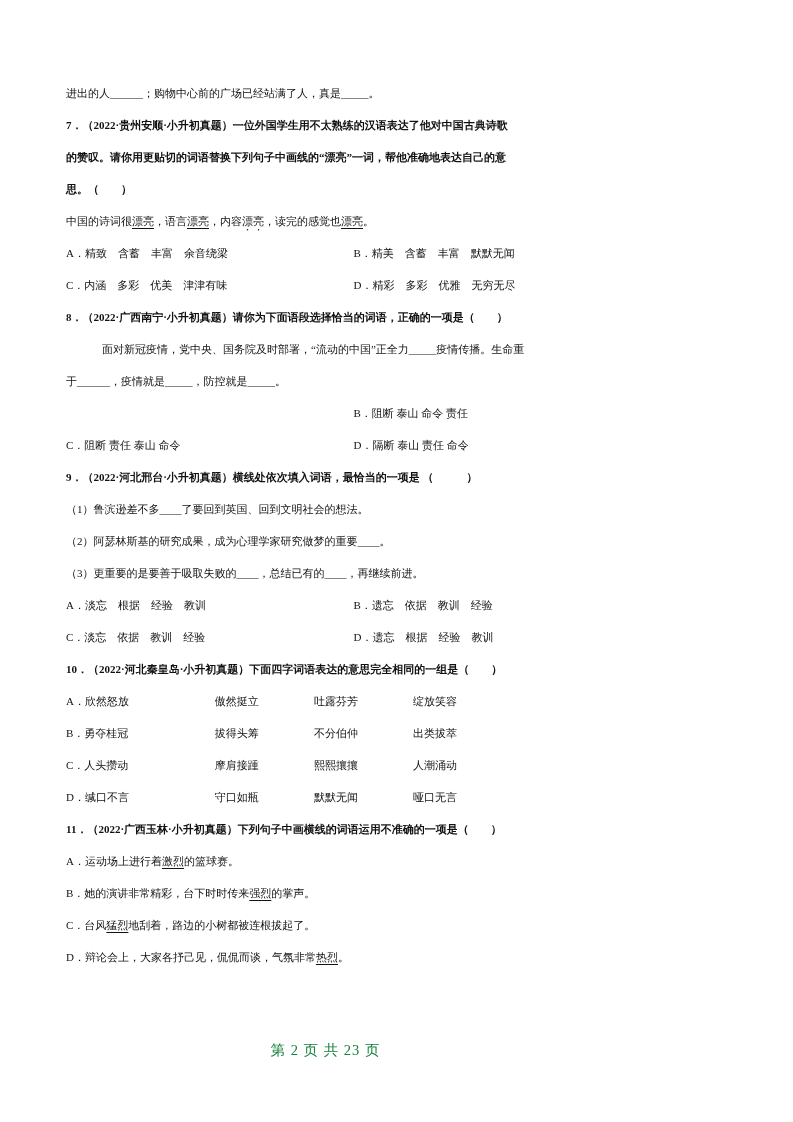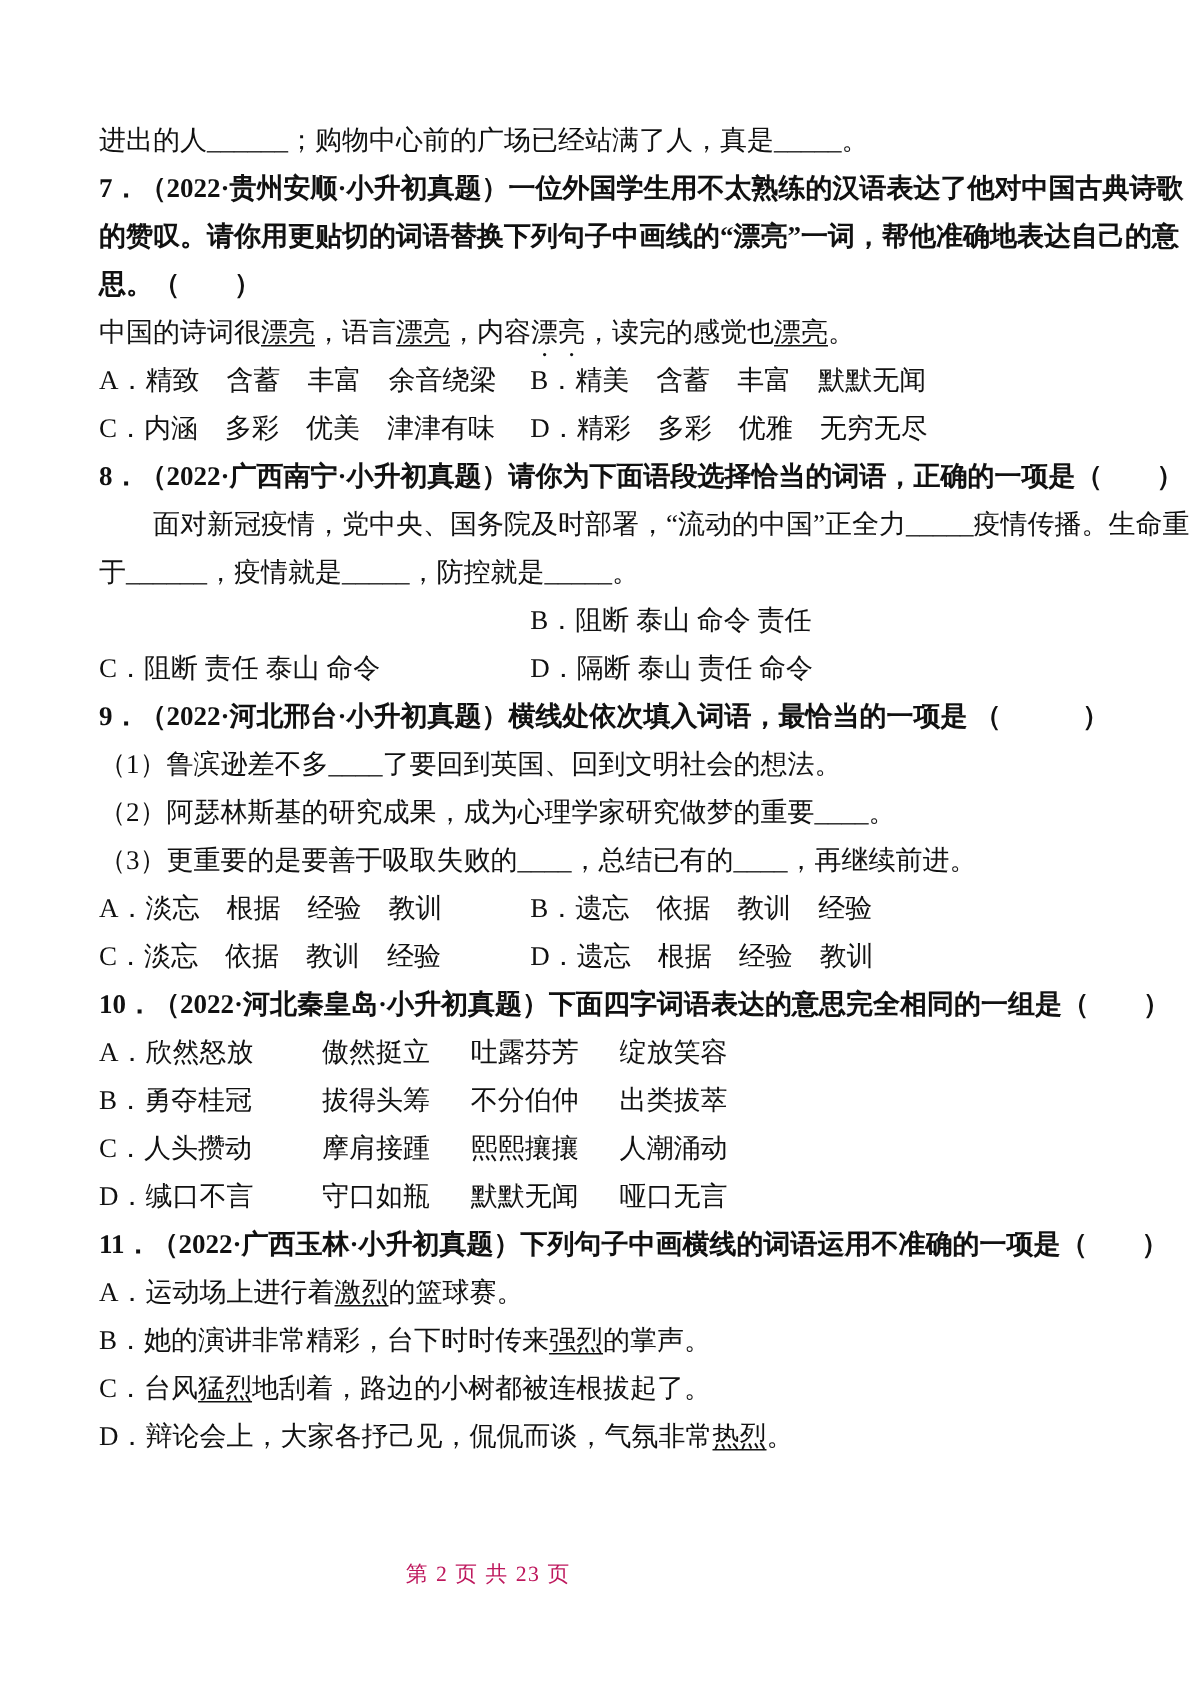--- a/index.html
+++ b/index.html
@@ -19,21 +19,21 @@
   .content {
     position: absolute;
     left: 66px;
     top: 77px;
     width: 661px;
   }
   .line {
     position: relative;
     height: 32px;
     line-height: 32px;
-    font-size: 18px;
+    font-size: 11px;
     white-space: nowrap;
   }
   .line.bold {
     font-weight: bold;
   }
   .line.indent {
     text-indent: 36px;
   }
   .cols .cell {
     position: absolute;
@@ -52,21 +52,21 @@
     text-emphasis-position: under right;
   }
   .footer {
     position: absolute;
     left: 0;
     top: 1038px;
     width: 651px;
     text-align: center;
     font-size: 14.5px;
     line-height: 24px;
-    color: #be185d;
+    color: #15803d;
     letter-spacing: 1px;
   }
 </style>
 </head>
 <body>
 
 <div class="page">
   <div class="content" id="doc-content">
       <div class="line"><span>进出的人______；购物中心前的广场已经站满了人，真是_____。</span></div>
       <div class="line bold"><span>7．（2022·贵州安顺·小升初真题）一位外国学生用不太熟练的汉语表达了他对中国古典诗歌</span></div>

